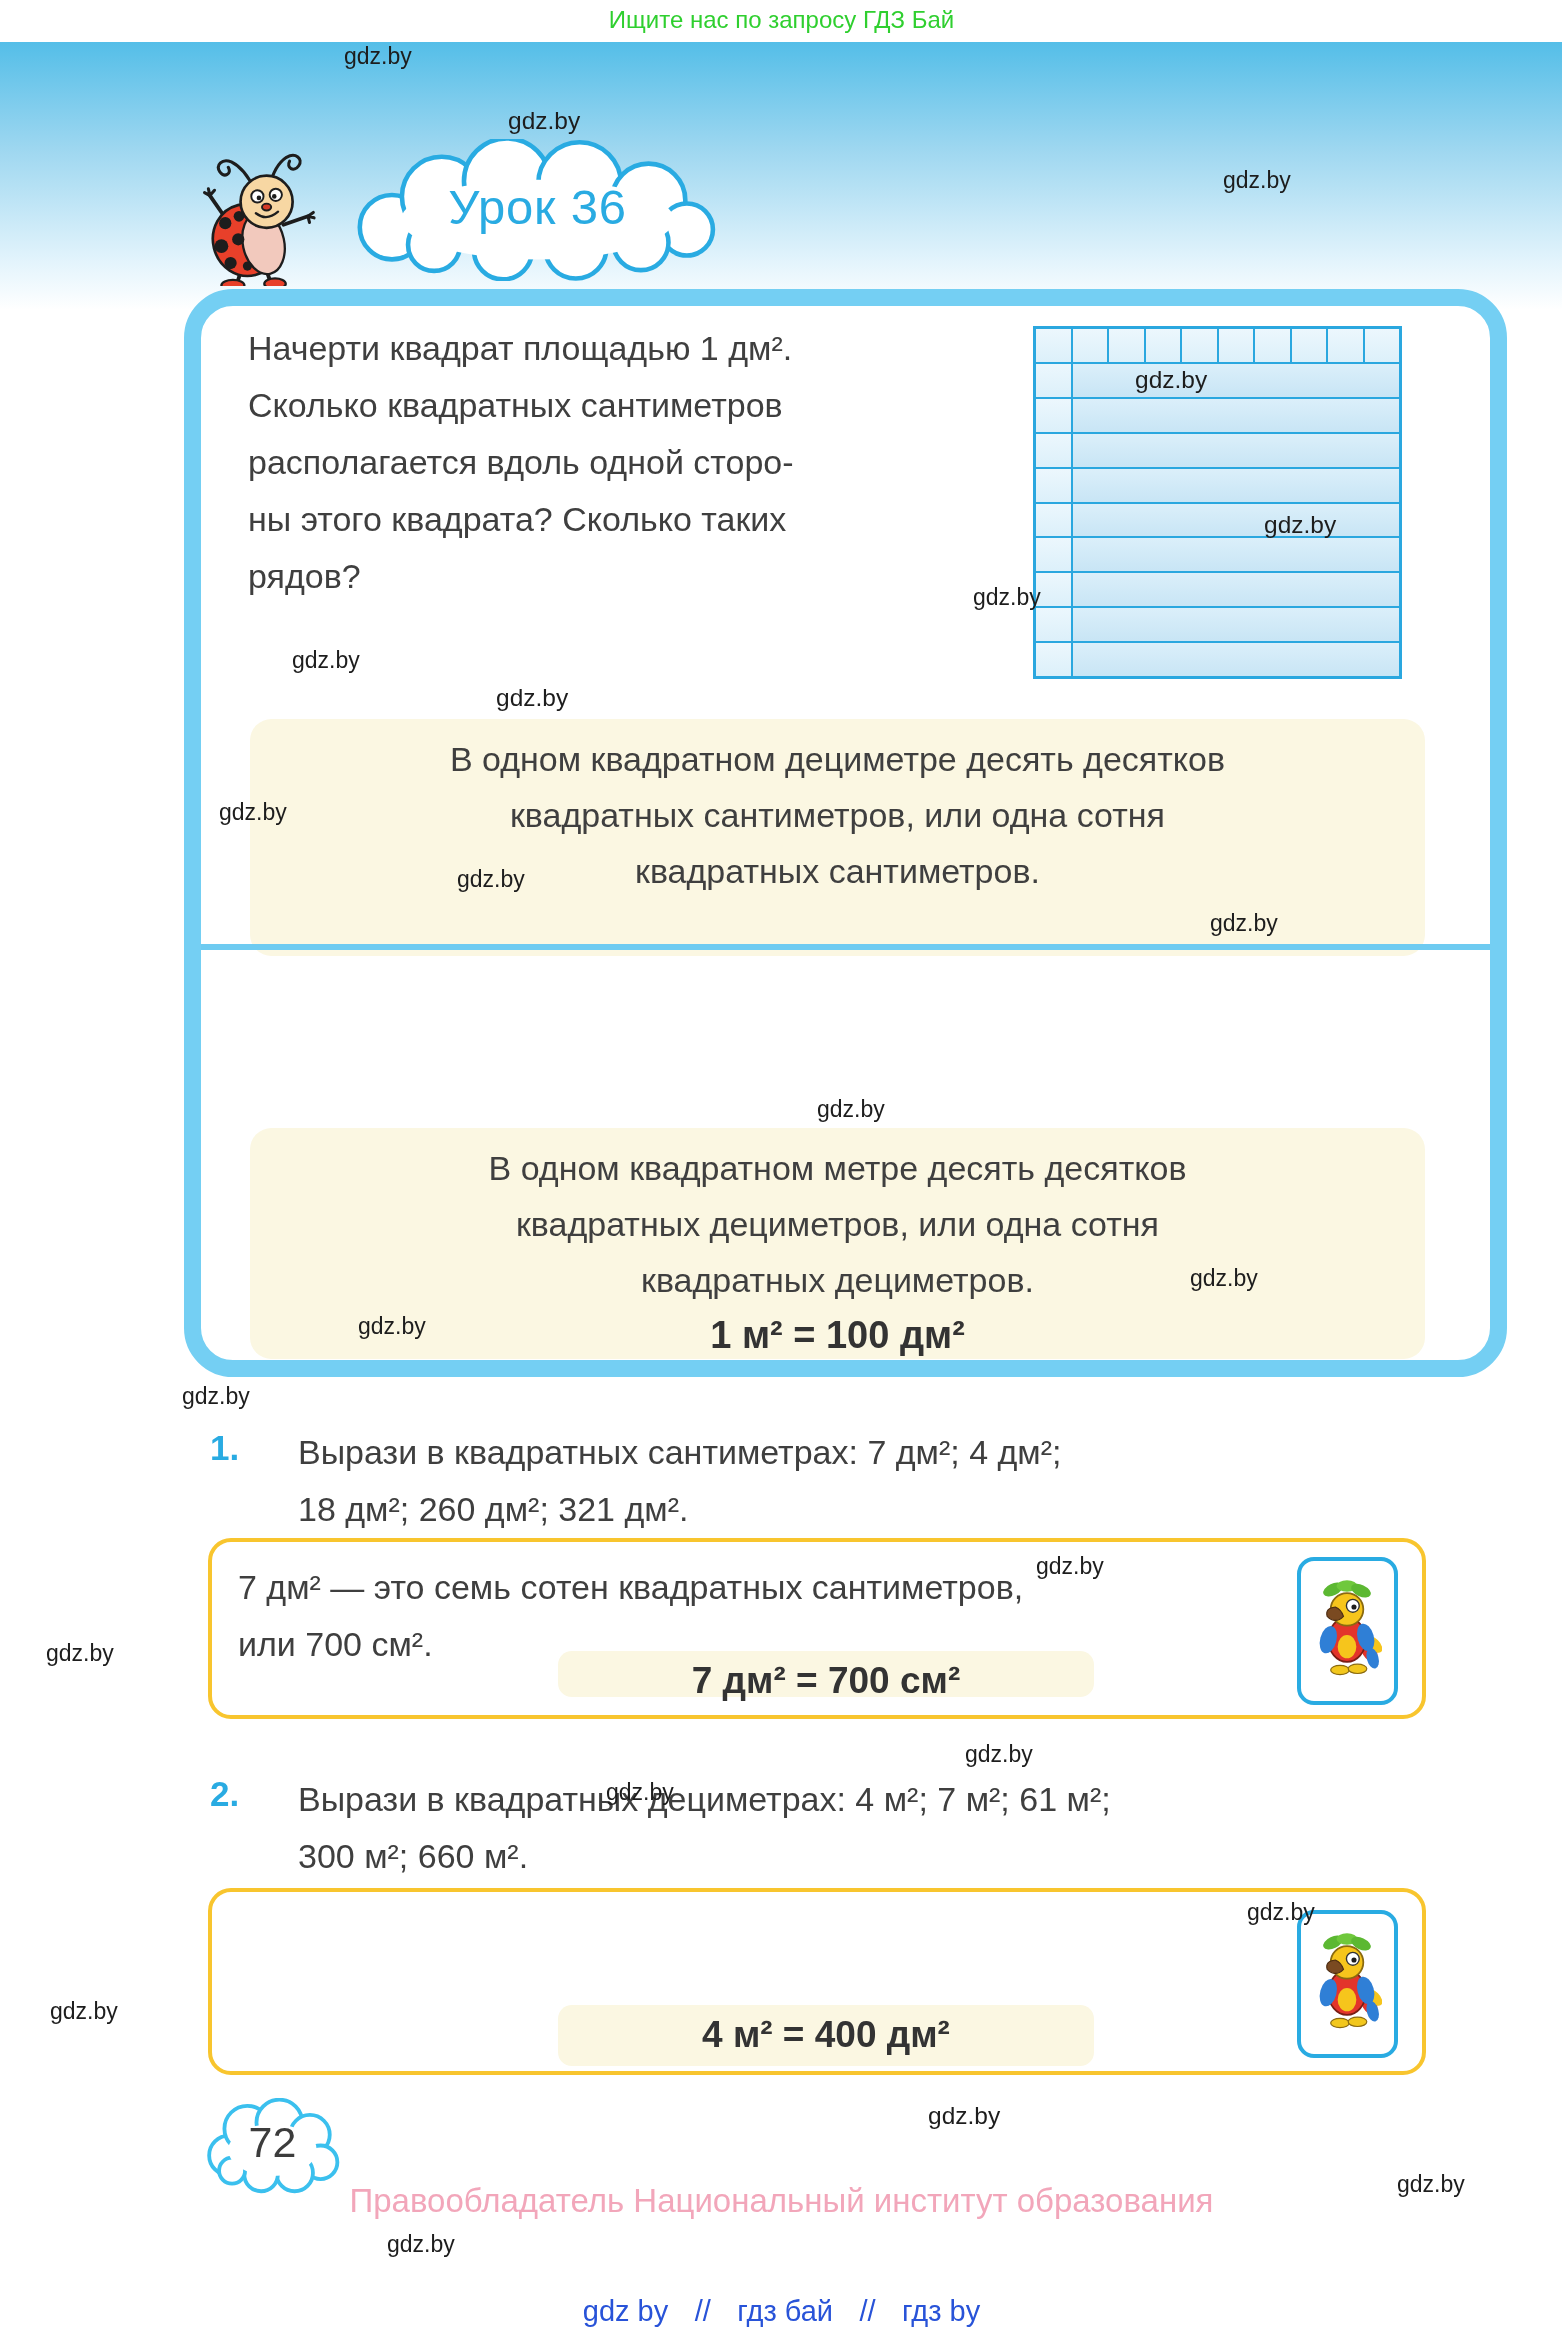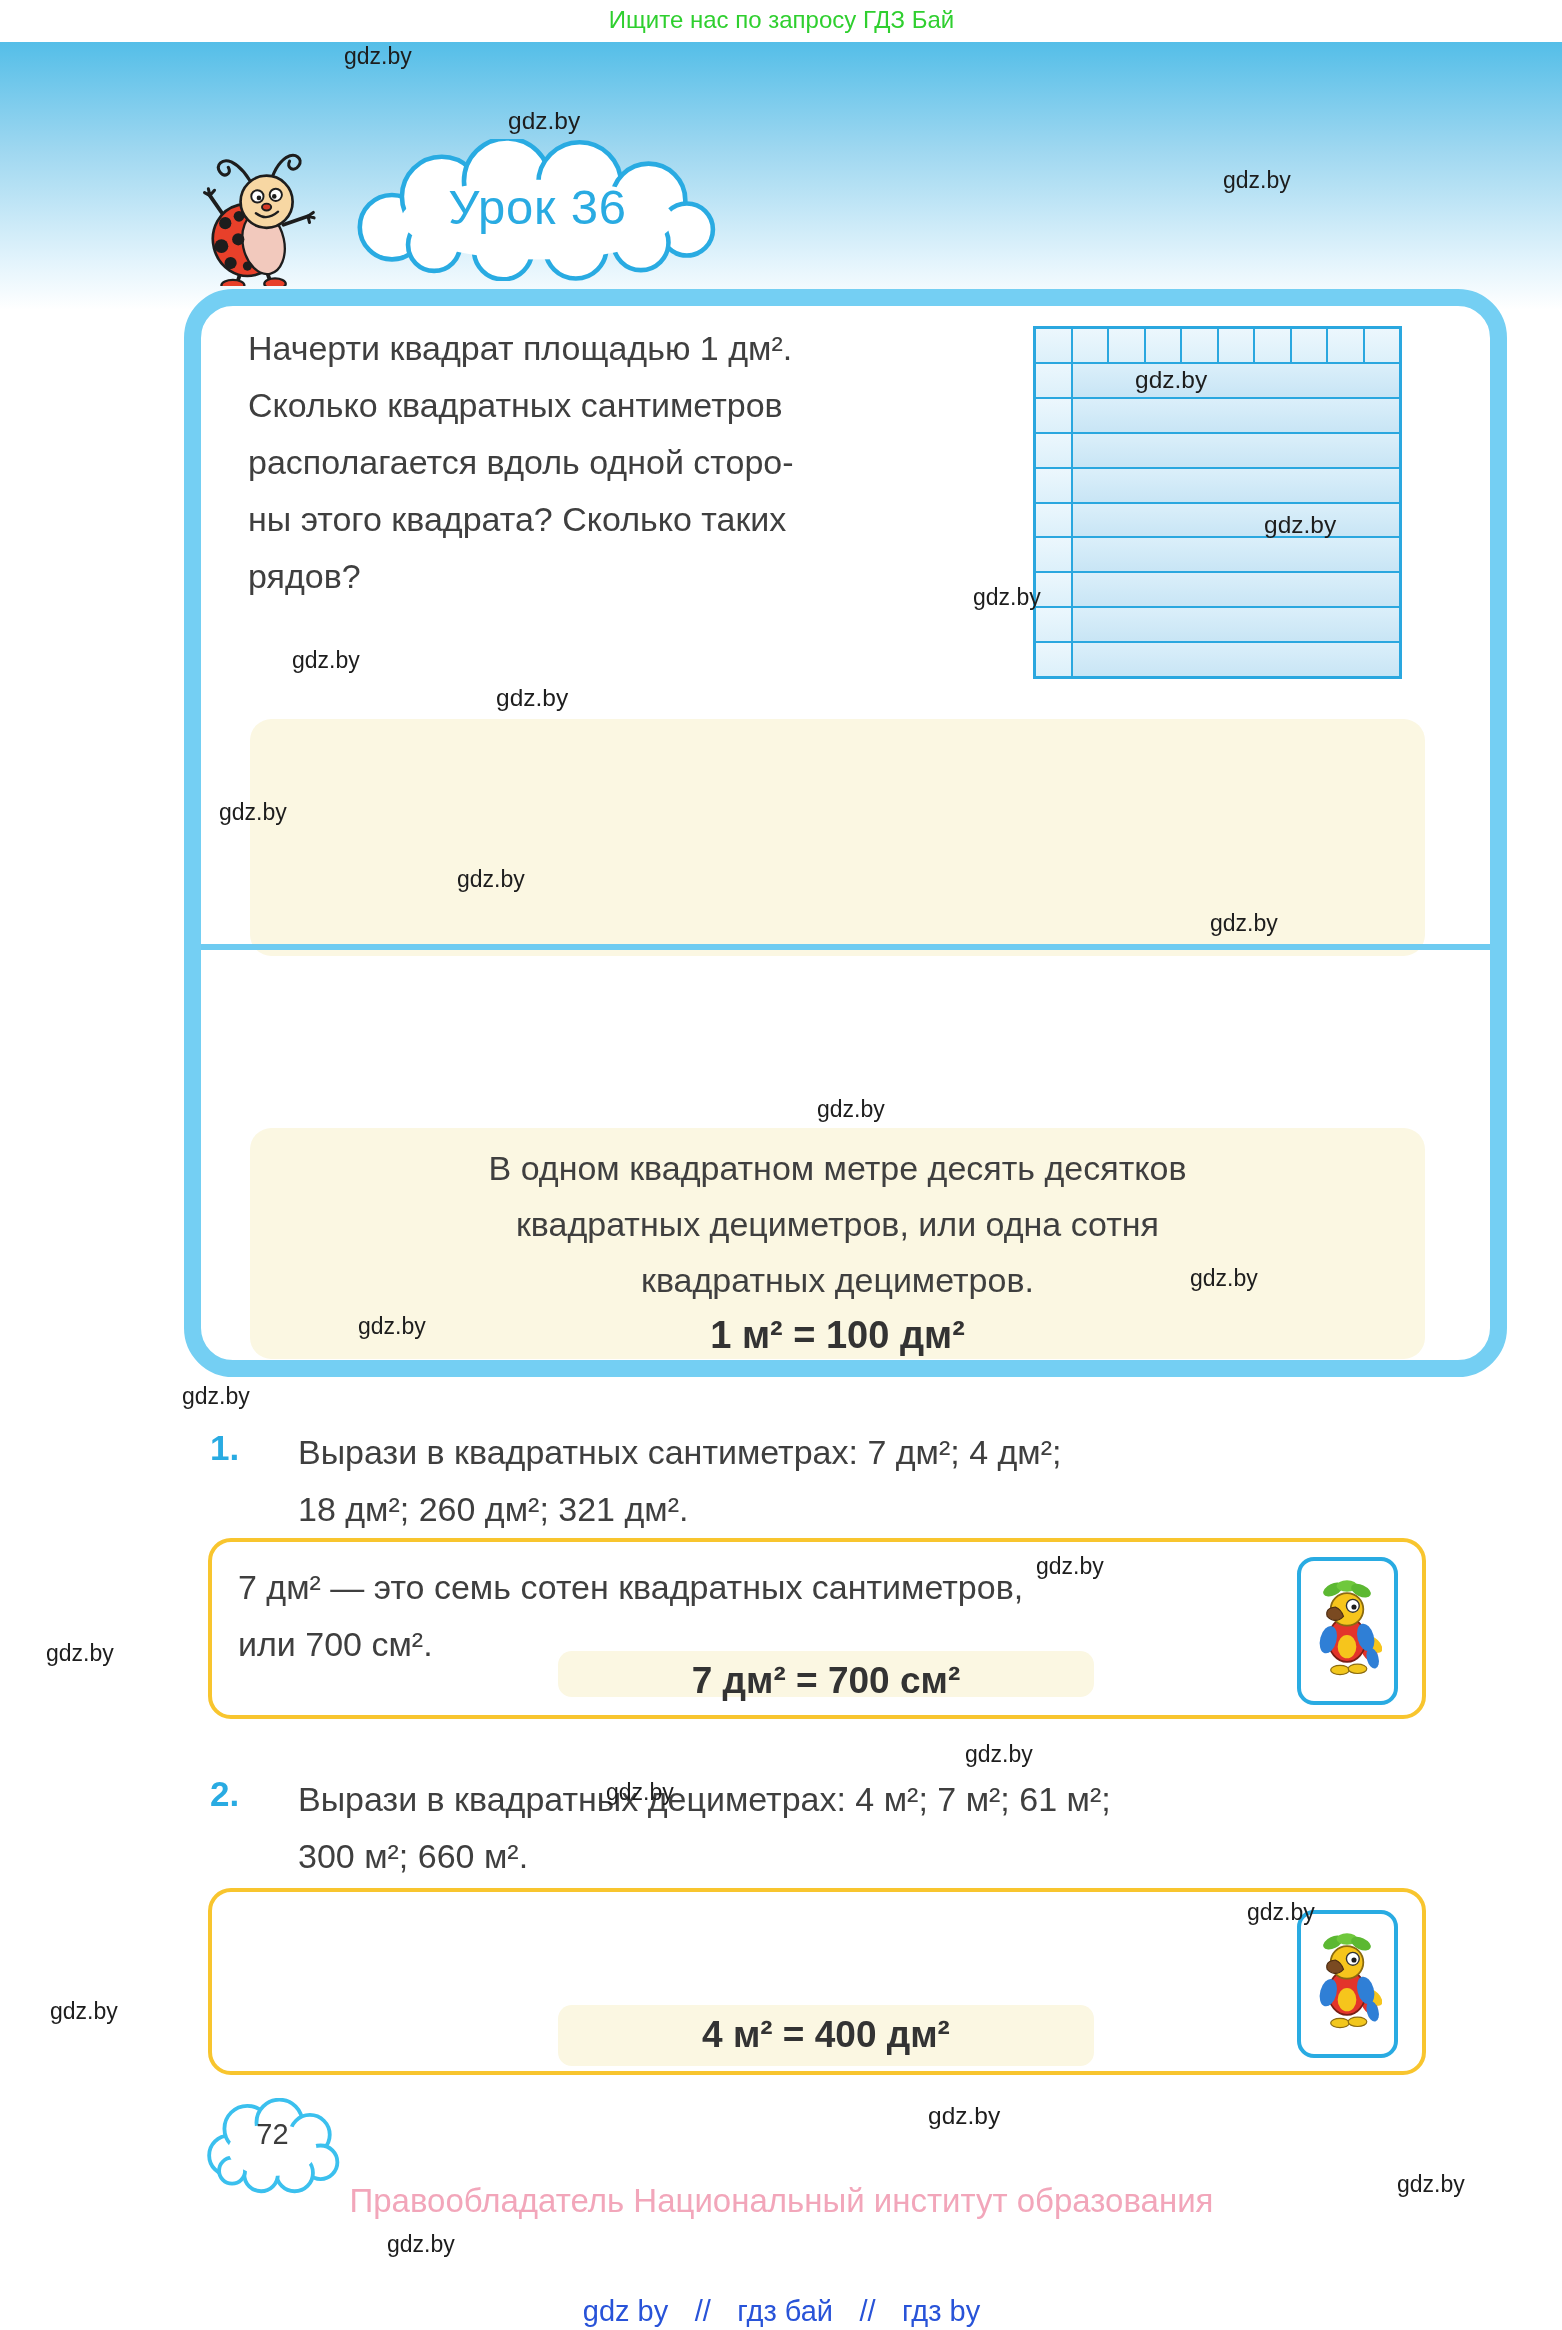--- a/index.html
+++ b/index.html
@@ -57,21 +57,21 @@
   .fb2{top:113px;height:61px;}
   .formula-box span{font-size:37px;font-weight:700;color:#333;line-height:60px;}
   .parrot-frame{position:absolute;left:1085px;width:101px;height:148px;border:4.6px solid #29abe2;
                 border-radius:17px;box-sizing:border-box;background:#fff;}
   .pf1{top:15.3px;} .pf2{top:18.4px;}
   .parrot-frame svg{position:absolute;left:10.7px;top:6.1px;}
   
   .page-cloud{left:200px;top:2098px;width:145px;height:98px;z-index:5;}
   .page-cloud svg{position:absolute;left:0;top:0;}
   .page-num{position:absolute;left:0;top:20px;width:100%;text-align:center;
-            font-size:29px;color:#3c3c3c;}
+            font-size:43px;color:#3c3c3c;}
   .copyright{left:0;top:2182px;width:1563px;text-align:center;font-size:33px;color:#f2a6ba;}
   .links{left:0;top:2295px;width:1563px;text-align:center;font-size:29px;color:#2853d8;}
   .links span{margin:0 9.2px;}
   .links .sep{color:#2853d8;}
   .hidden-defs{position:absolute;width:0;height:0;overflow:hidden;}
 </style>
 </head>
 <body>
 
 <div class="abs top-bar">
@@ -165,20 +165,23 @@
       <div class="gcell strip" style="grid-column: 2 / -1;"></div>
       <div class="gcell first"></div>
       <div class="gcell strip" style="grid-column: 2 / -1;"></div>
       <div class="gcell first"></div>
       <div class="gcell strip" style="grid-column: 2 / -1;"></div>
       <div class="gcell first"></div>
       <div class="gcell strip" style="grid-column: 2 / -1;"></div>
     </div>
 
   <div class="abs info-box info1">
+    <div class="info-lines">В одном квадратном дециметре десять десятков
+квадратных сантиметров, или одна сотня
+квадратных сантиметров.</div>
   </div>
 
   <div class="abs divider"></div>
 
 
   <div class="abs info-box info2">
     <div class="info-lines">В одном квадратном метре десять десятков
 квадратных дециметров, или одна сотня
 квадратных дециметров.</div>
     <div class="info-formula">1 м² = 100 дм²</div>

